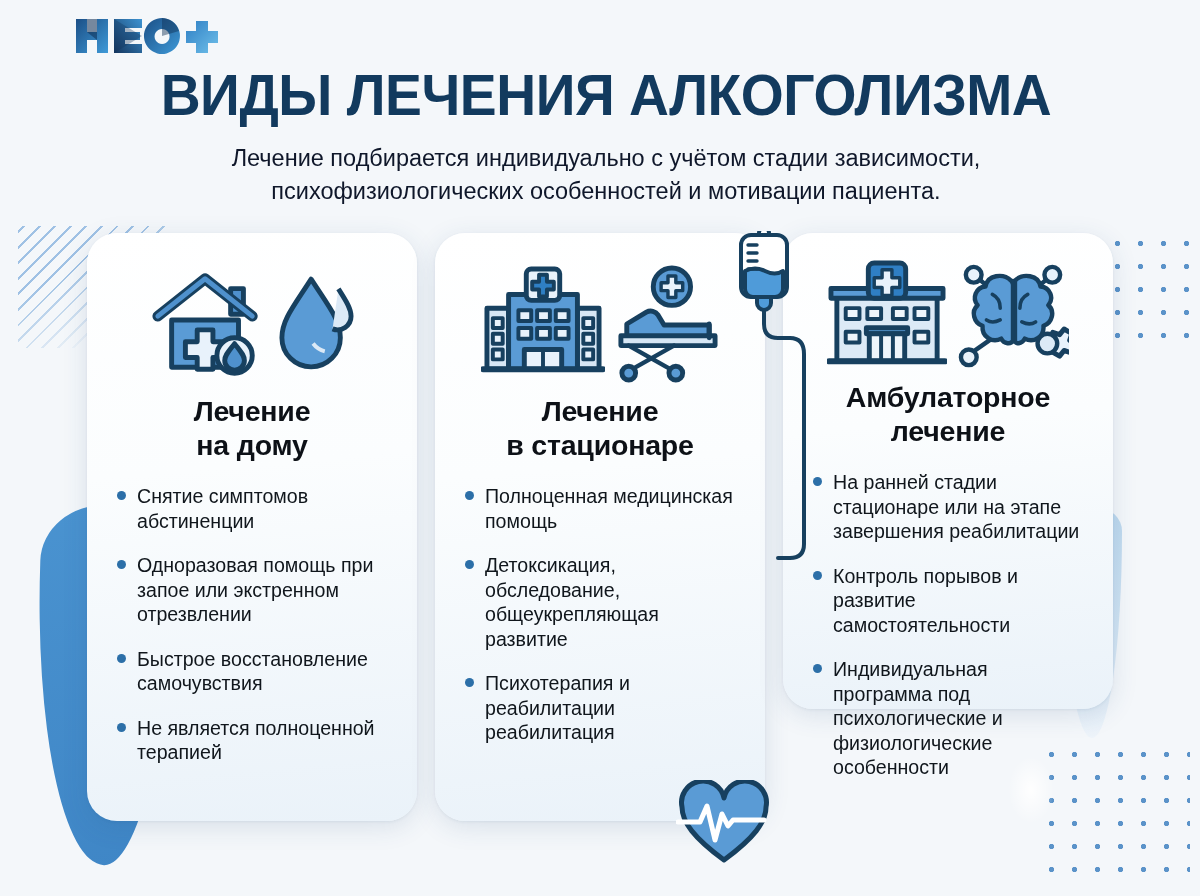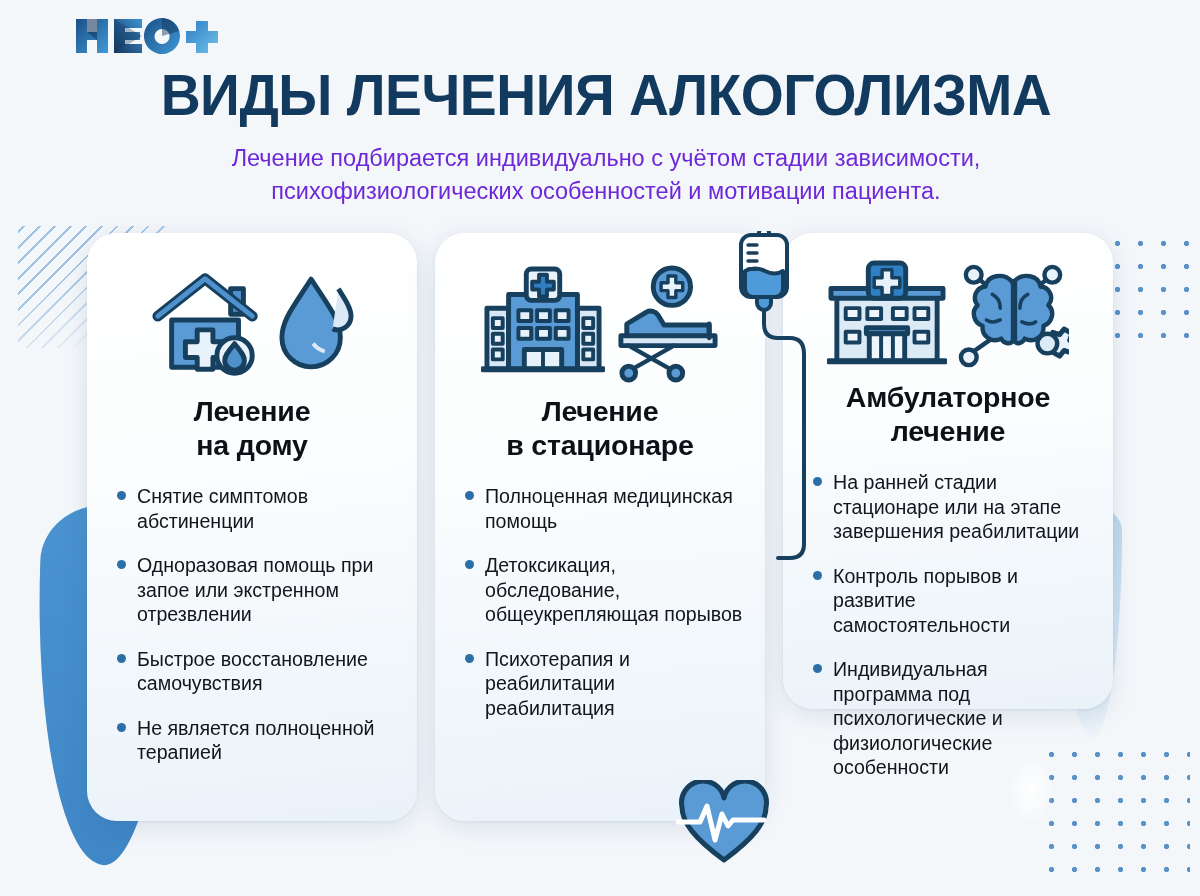--- a/index.html
+++ b/index.html
@@ -64,21 +64,21 @@
     transform: scaleX(0.97);
     margin-top: 8px;
     text-shadow: 0 1px 0 rgba(255,255,255,0.7);
   }
   .subtitle {
     text-align:center;
     margin: 18px auto 0;
     width: 1000px;
     font-size: 23.5px;
     line-height: 1.38;
-    color:#6d28d9;
+    color:#0f172a;
     font-weight:400;
   }
 
   
   .cards {
     position:relative; z-index:4;
     display:flex;
     justify-content:center;
     gap: 18px;
     margin-top: 26px;
@@ -260,21 +260,21 @@
           <path d="M96 60 v14" stroke-width="5"></path>
         </g>
       </svg>
     </div>
     <div class="card-title">
       <span>Лечение</span><br>
       <span>в стационаре</span>
     </div>
     <ul class="bullets">
       <li>Полноценная медицинская помощь</li>
-      <li>Детоксикация, обследование, общеукрепляющая порывов</li>
+      <li>Детоксикация, обследование, общеукрепляющая развитие</li>
       <li>Психотерапия и реабилитации реабилитация</li>
     </ul>
   </div>
 
   <div class="card c3">
     <div class="icon-row">
       <svg width="120" height="116" viewBox="0 0 122 118">
         <g stroke="#17405f" stroke-width="5" stroke-linejoin="round" stroke-linecap="round">
           <path d="M10 38 h102 v66 H10 Z" fill="#dceaf6"></path>
           <path d="M4 30 h114 v10 H4 Z" fill="#5a9bd5"></path>

